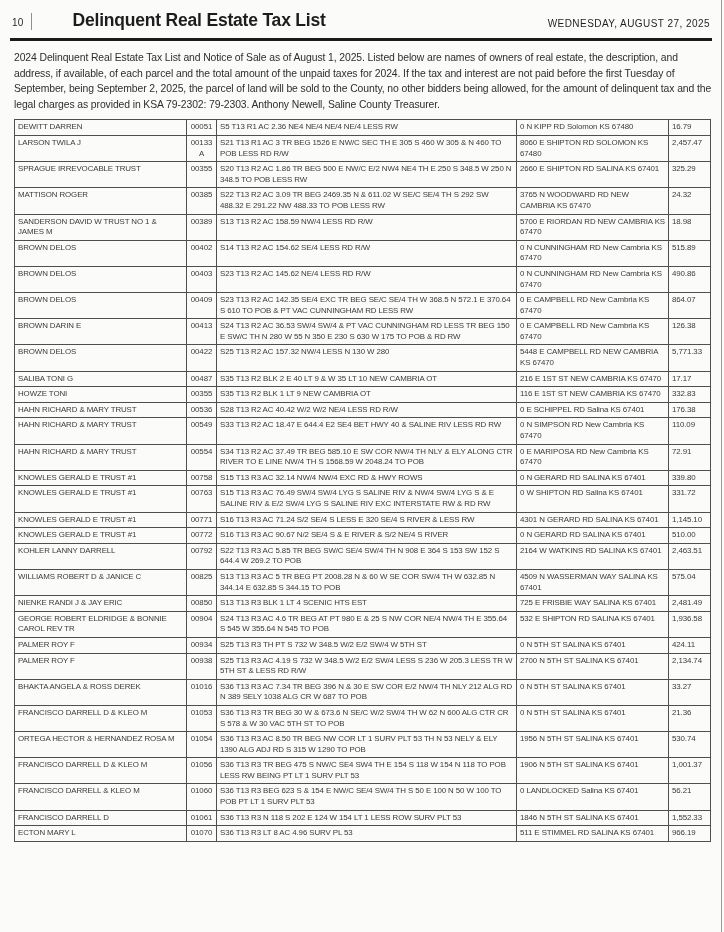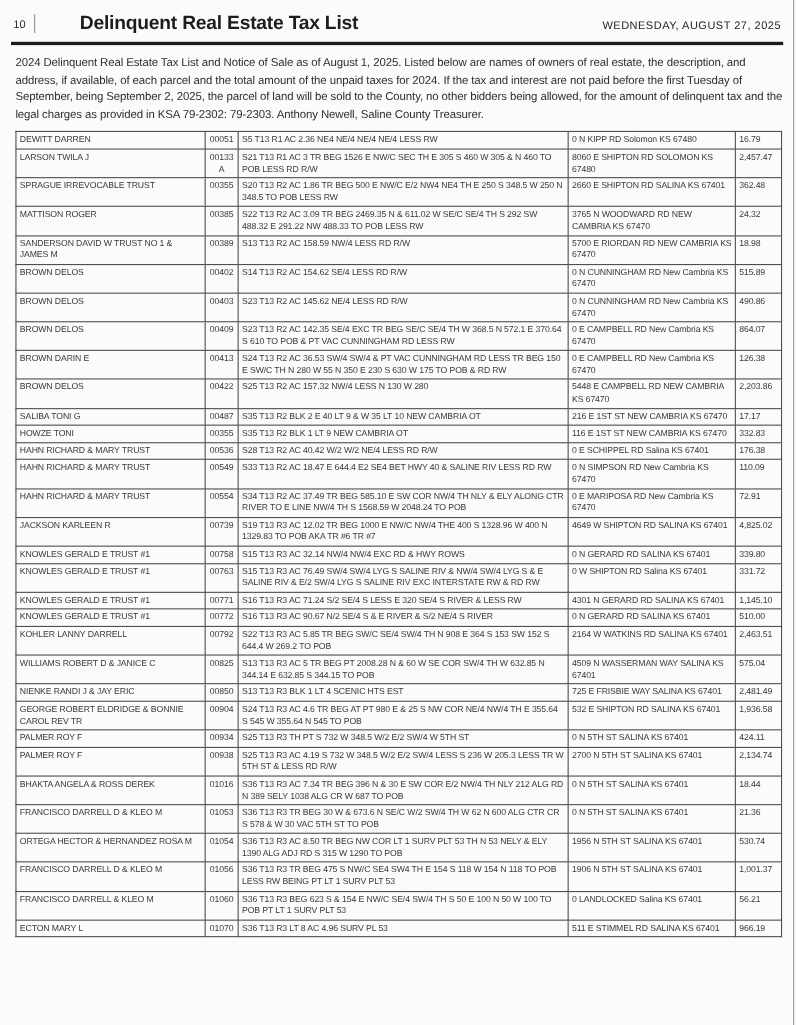--- a/index.html
+++ b/index.html
@@ -110,21 +110,21 @@
     <td class="addr">8060 E SHIPTON RD SOLOMON KS 67480</td>
     <td class="amt">2,457.47</td>
   </tr>
 
 
   <tr>
     <td class="owner">SPRAGUE IRREVOCABLE TRUST</td>
     <td class="parcel">00355</td>
     <td class="desc">S20 T13 R2 AC 1.86 TR BEG 500 E NW/C E/2 NW4 NE4 TH E 250 S 348.5 W 250 N 348.5 TO POB LESS RW</td>
     <td class="addr">2660 E SHIPTON RD SALINA KS 67401</td>
-    <td class="amt">362.48</td>
+    <td class="amt">325.29</td>
   </tr>
 
   <tr>
     <td class="owner">MATTISON ROGER</td>
     <td class="parcel">00385</td>
     <td class="desc">S22 T13 R2 AC 3.09 TR BEG 2469.35 N &amp; 611.02 W SE/C SE/4 TH S 292 SW 488.32 E 291.22 NW 488.33 TO POB LESS RW</td>
     <td class="addr">3765 N WOODWARD RD NEW CAMBRIA KS 67470</td>
     <td class="amt">24.32</td>
   </tr>
 
@@ -166,21 +166,21 @@
     <td class="desc">S24 T13 R2 AC 36.53 SW/4 SW/4 &amp; PT VAC CUNNINGHAM RD LESS TR BEG 150 E SW/C TH N 280 W 55 N 350 E 230 S 630 W 175 TO POB &amp; RD RW</td>
     <td class="addr">0 E CAMPBELL RD New Cambria KS 67470</td>
     <td class="amt">126.38</td>
   </tr>
 
   <tr>
     <td class="owner">BROWN DELOS</td>
     <td class="parcel">00422</td>
     <td class="desc">S25 T13 R2 AC 157.32 NW/4 LESS N 130 W 280</td>
     <td class="addr">5448 E CAMPBELL RD NEW CAMBRIA KS 67470</td>
-    <td class="amt">2,203.86</td>
+    <td class="amt">5,771.33</td>
   </tr>
 
   <tr>
     <td class="owner">SALIBA TONI G</td>
     <td class="parcel">00487</td>
     <td class="desc">S35 T13 R2 BLK 2 E 40 LT 9 &amp; W 35 LT 10 NEW CAMBRIA OT</td>
     <td class="addr">216 E 1ST ST NEW CAMBRIA KS 67470</td>
     <td class="amt">17.17</td>
   </tr>
 
@@ -209,27 +209,20 @@
   </tr>
 
   <tr>
     <td class="owner">HAHN RICHARD &amp; MARY TRUST</td>
     <td class="parcel">00554</td>
     <td class="desc">S34 T13 R2 AC 37.49 TR BEG 585.10 E SW COR NW/4 TH NLY &amp; ELY ALONG CTR RIVER TO E LINE NW/4 TH S 1568.59 W 2048.24 TO POB</td>
     <td class="addr">0 E MARIPOSA RD New Cambria KS 67470</td>
     <td class="amt">72.91</td>
   </tr>
 
-  <tr>
-    <td class="owner">JACKSON KARLEEN R</td>
-    <td class="parcel">00739</td>
-    <td class="desc">S19 T13 R3 AC 12.02 TR BEG 1000 E NW/C NW/4 THE 400 S 1328.96 W 400 N 1329.83 TO POB AKA TR #6 TR #7</td>
-    <td class="addr">4649 W SHIPTON RD SALINA KS 67401</td>
-    <td class="amt">4,825.02</td>
-  </tr>
 
   <tr>
     <td class="owner">KNOWLES GERALD E TRUST #1</td>
     <td class="parcel">00758</td>
     <td class="desc">S15 T13 R3 AC 32.14 NW/4 NW/4 EXC RD &amp; HWY ROWS</td>
     <td class="addr">0 N GERARD RD SALINA KS 67401</td>
     <td class="amt">339.80</td>
   </tr>
 
   <tr>
@@ -303,21 +296,21 @@
     <td class="addr">2700 N 5TH ST SALINA KS 67401</td>
     <td class="amt">2,134.74</td>
   </tr>
 
 
   <tr>
     <td class="owner">BHAKTA ANGELA &amp; ROSS DEREK</td>
     <td class="parcel">01016</td>
     <td class="desc">S36 T13 R3 AC 7.34 TR BEG 396 N &amp; 30 E SW COR E/2 NW/4 TH NLY 212 ALG RD N 389 SELY 1038 ALG CR W 687 TO POB</td>
     <td class="addr">0 N 5TH ST SALINA KS 67401</td>
-    <td class="amt">18.44</td>
+    <td class="amt">33.27</td>
   </tr>
 
   <tr>
     <td class="owner">FRANCISCO DARRELL D &amp; KLEO M</td>
     <td class="parcel">01053</td>
     <td class="desc">S36 T13 R3 TR BEG 30 W &amp; 673.6 N SE/C W/2 SW/4 TH W 62 N 600 ALG CTR CR S 578 &amp; W 30 VAC 5TH ST TO POB</td>
     <td class="addr">0 N 5TH ST SALINA KS 67401</td>
     <td class="amt">21.36</td>
   </tr>
 
@@ -339,20 +332,27 @@
 
 
   <tr>
     <td class="owner">FRANCISCO DARRELL &amp; KLEO M</td>
     <td class="parcel">01060</td>
     <td class="desc">S36 T13 R3 BEG 623 S &amp; 154 E NW/C SE/4 SW/4 TH S 50 E 100 N 50 W 100 TO POB PT LT 1 SURV PLT 53</td>
     <td class="addr">0 LANDLOCKED Salina KS 67401</td>
     <td class="amt">56.21</td>
   </tr>
 
+  <tr>
+    <td class="owner">FRANCISCO DARRELL D</td>
+    <td class="parcel">01061</td>
+    <td class="desc">S36 T13 R3 N 118 S 202 E 124 W 154 LT 1 LESS ROW SURV PLT 53</td>
+    <td class="addr">1846 N 5TH ST SALINA KS 67401</td>
+    <td class="amt">1,552.33</td>
+  </tr>
 
   <tr>
     <td class="owner">ECTON MARY L</td>
     <td class="parcel">01070</td>
     <td class="desc">S36 T13 R3 LT 8 AC 4.96 SURV PL 53</td>
     <td class="addr">511 E STIMMEL RD SALINA KS 67401</td>
     <td class="amt">966.19</td>
   </tr>
 
 </tbody>

